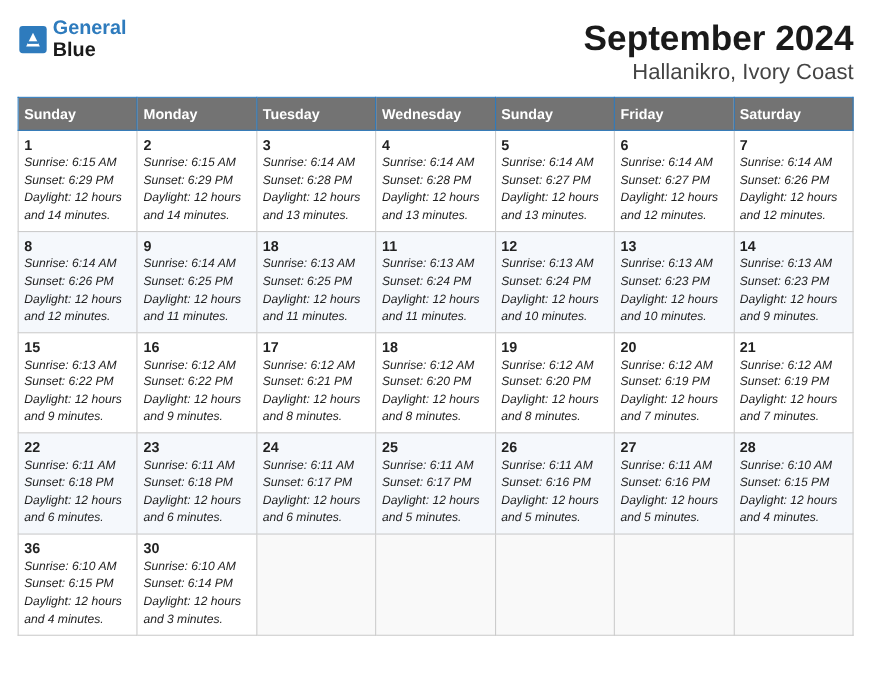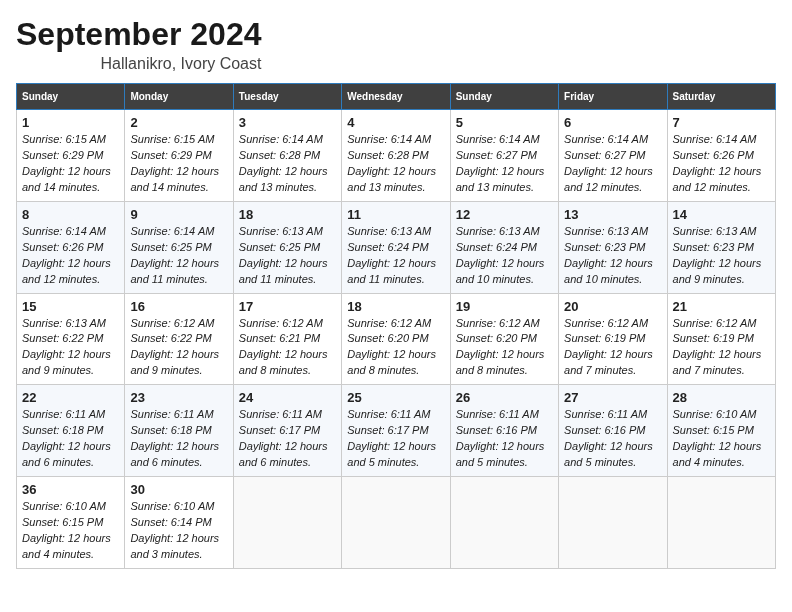--- a/index.html
+++ b/index.html
@@ -36,33 +36,33 @@
     }
     .title-area {
       text-align: right;
     }
     .month-title {
       font-size: 32px;
       font-weight: bold;
       color: #1a1a1a;
     }
     .location-title {
-      font-size: 16px;
+      font-size: 20px;
       color: #444;
       margin-top: 2px;
     }
     .calendar {
       width: 100%;
       border-collapse: collapse;
       table-layout: fixed;
     }
     .calendar th {
-      background-color: #404040;
+      background-color: #737373;
       color: #fff;
-      font-size: 10px;
+      font-size: 13px;
       font-weight: bold;
       padding: 7px 5px;
       text-align: left;
       border: 1px solid #2e7bbd;
     }
     .calendar td {
       border: 1px solid #ccc;
       vertical-align: top;
       padding: 5px 5px 5px 5px;
       font-size: 10.5px;
@@ -89,20 +89,30 @@
       font-style: italic;
     }
     .empty-cell {
       background: #f9f9f9 !important;
     }
   </style>
 </head>
 <body>
 
 <div class="header-area">
+  <div class="logo">
+    <svg class="logo-icon" viewBox="0 0 36 36" xmlns="http://www.w3.org/2000/svg">
+      <rect x="2" y="2" width="32" height="32" rx="4" fill="#2e7bbd"></rect>
+      <polygon points="10,26 18,10 26,26" fill="white"></polygon>
+      <rect x="12" y="20" width="12" height="3" fill="#2e7bbd"></rect>
+    </svg>
+    <div>
+      <div class="logo-text"><span>General</span><br><span style="color:#1a1a1a">Blue</span></div>
+    </div>
+  </div>
   <div class="title-area">
     <div class="month-title">September 2024</div>
     <div class="location-title">Hallanikro, Ivory Coast</div>
   </div>
 </div>
 
 <table class="calendar">
   <thead>
     <tr>
     <th>Sunday</th>

